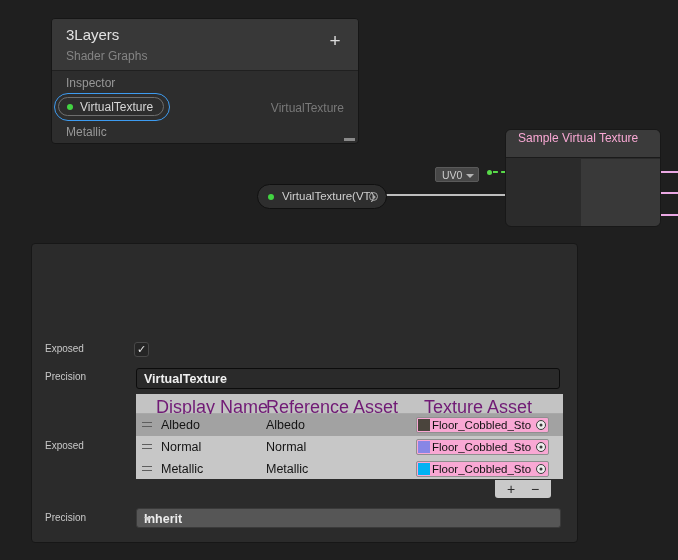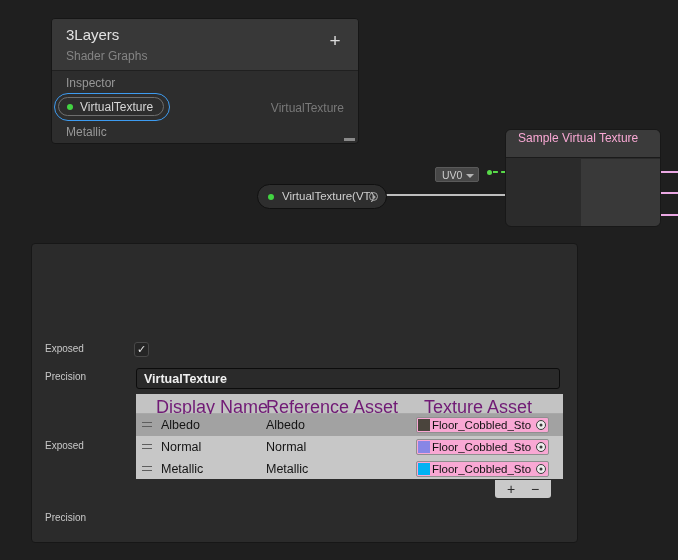--- a/index.html
+++ b/index.html
@@ -221,15 +221,19 @@
         </span>
       </div>
     </div>
 
     <div class="tbl-footer">
       <span class="btn-add">+</span>
       <span class="btn-remove">−</span>
     </div>
 
     <span class="insp-label" style="top:268px;">Precision</span>
+    <div class="precision-dd">
+      <span>Inherit</span>
+      <span class="caret"></span>
+    </div>
   </div>
 
 </div>
 
 </body></html>

